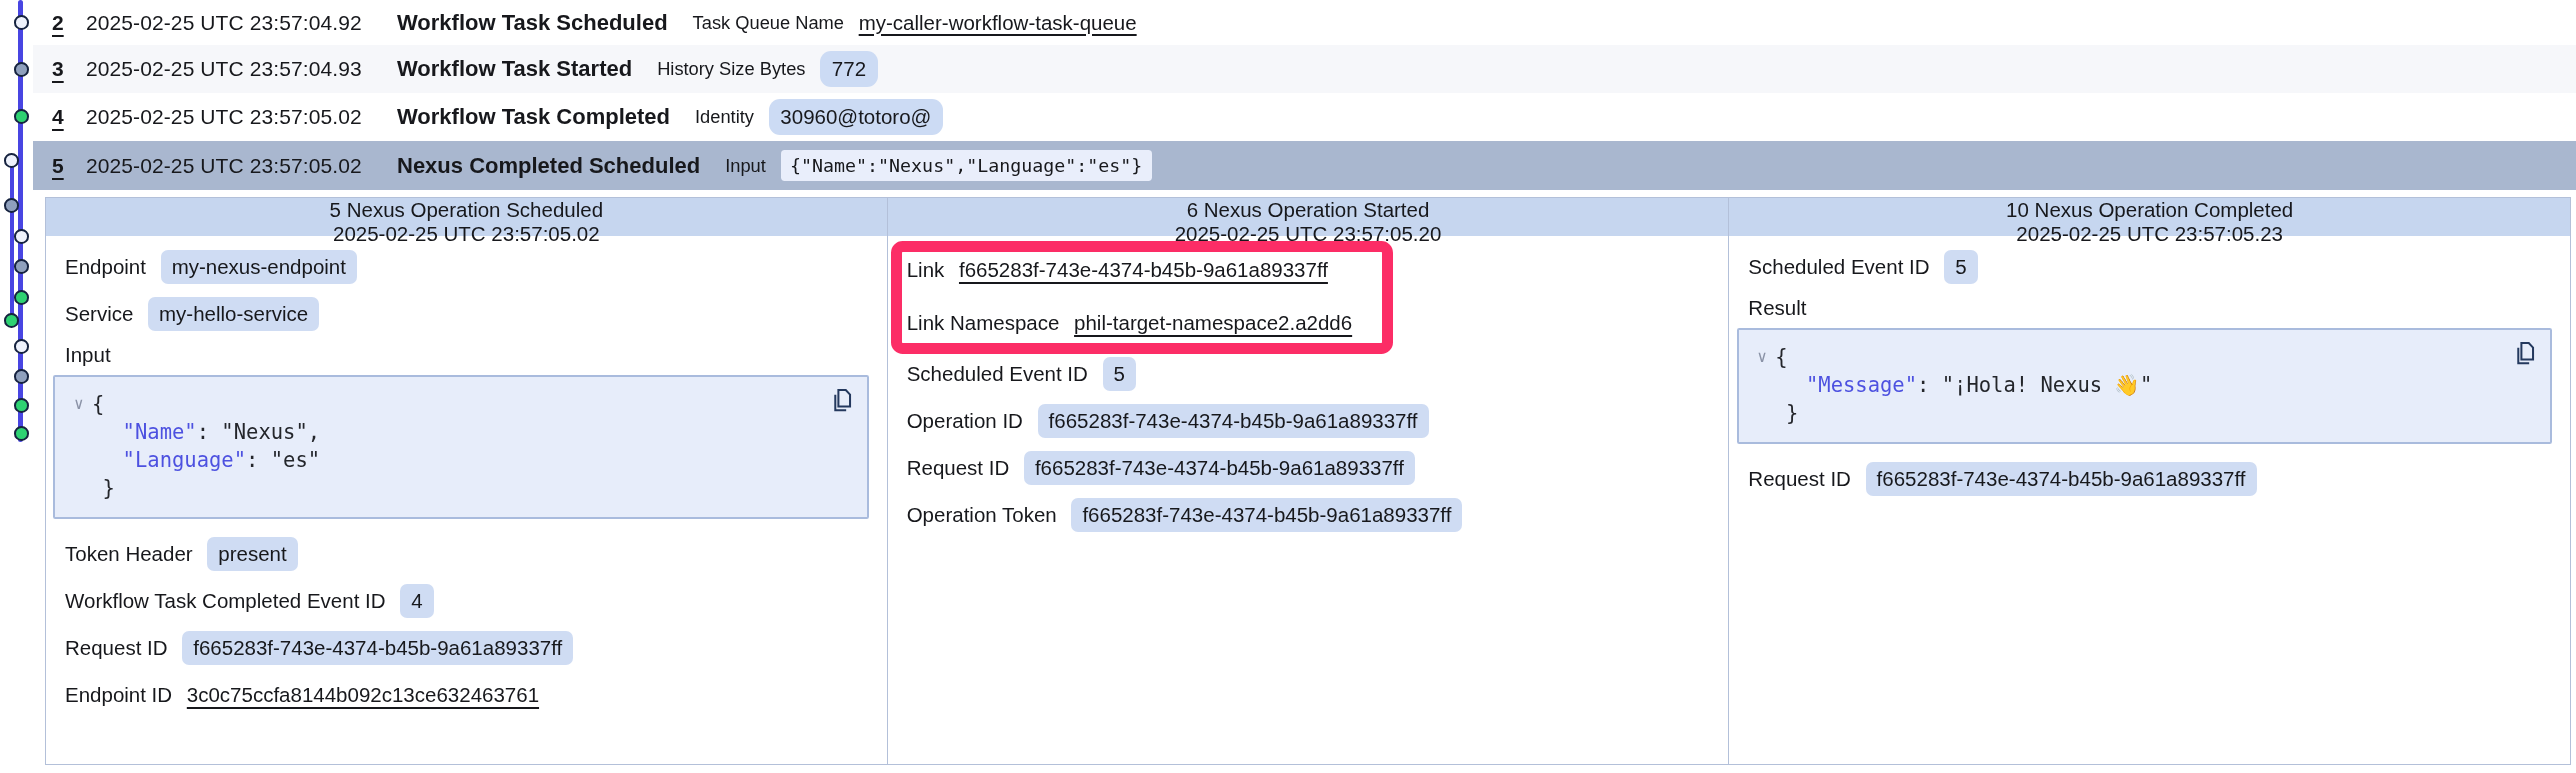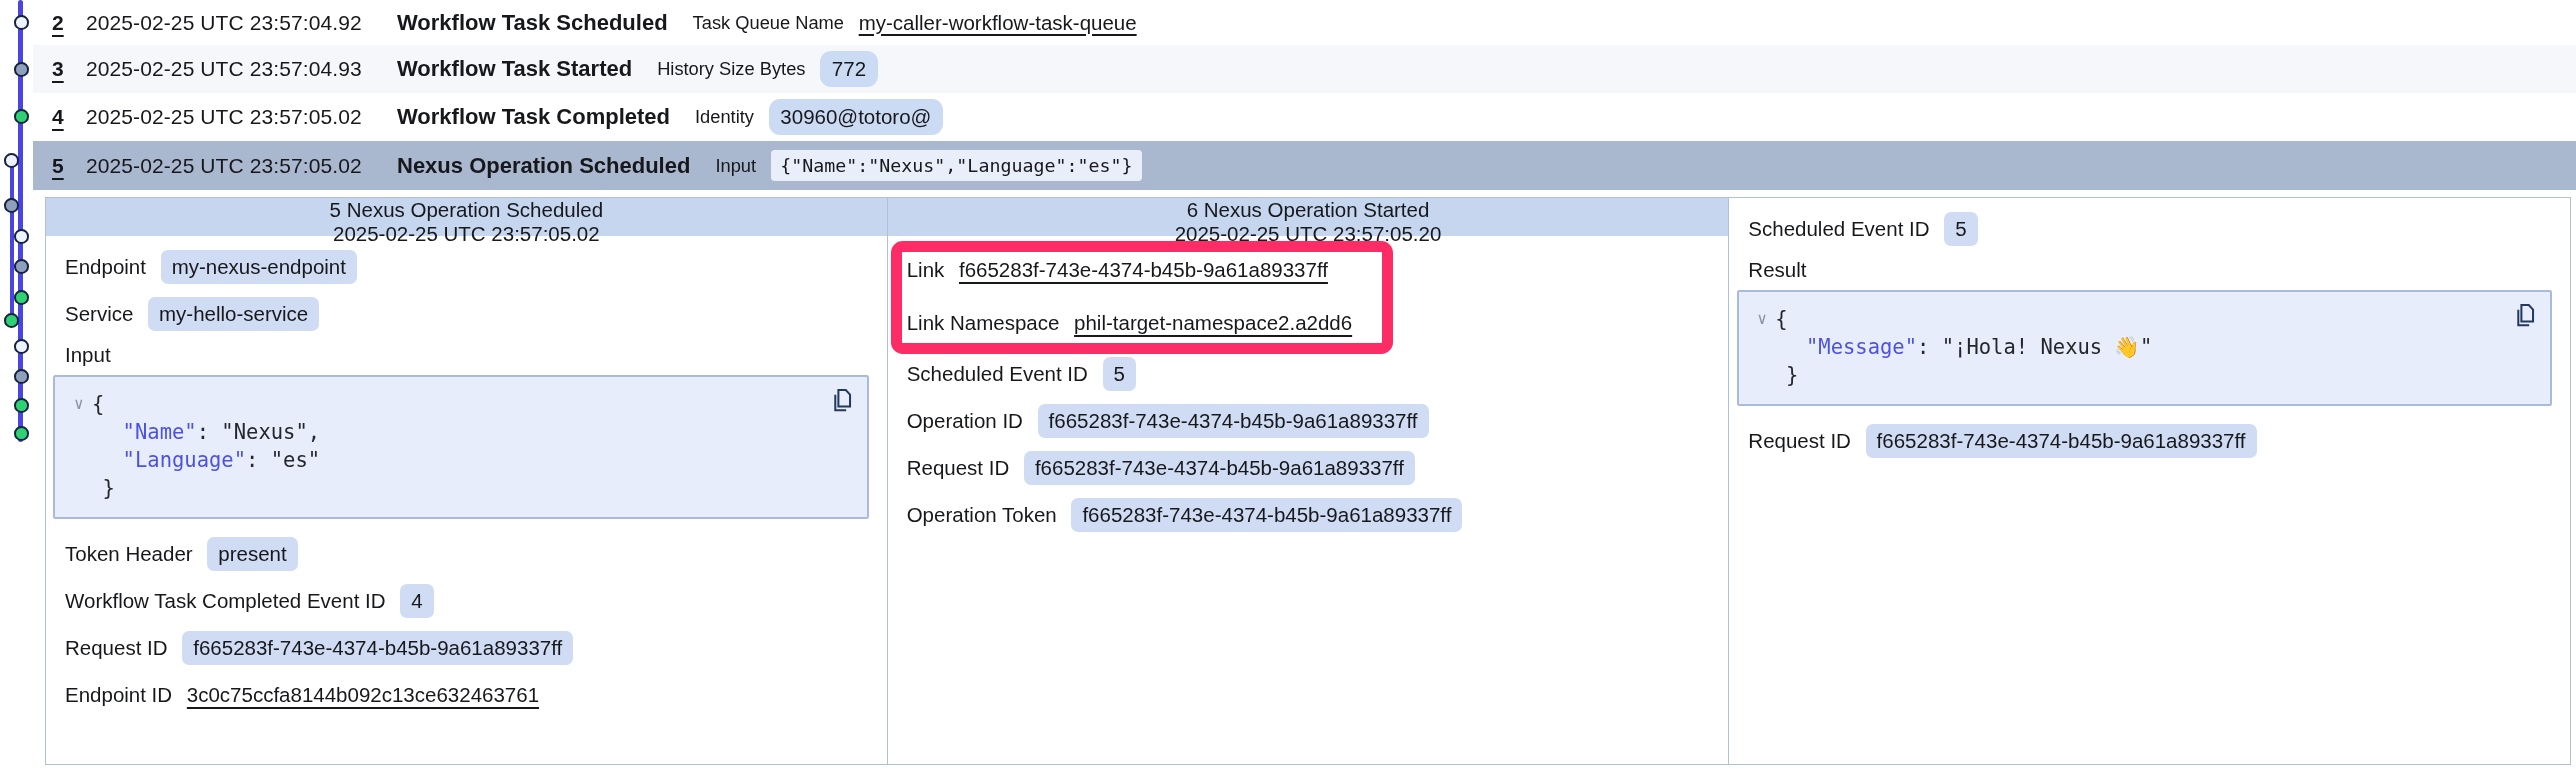--- a/index.html
+++ b/index.html
@@ -112,21 +112,21 @@
       <span class="event-num">4</span>
       <span class="event-time">2025-02-25 UTC 23:57:05.02</span>
       <span class="event-name">Workflow Task Completed</span>
       <span class="event-meta-label">Identity</span>
       <span class="meta-badge">30960@totoro@</span>
     </div>
 
     <div class="event-row h67 selected">
       <span class="event-num">5</span>
       <span class="event-time">2025-02-25 UTC 23:57:05.02</span>
-      <span class="event-name">Nexus Operation Scheduled</span>
+      <span class="event-name">Nexus Completed Scheduled</span>
       <span class="event-meta-label">Input</span>
       <span class="meta-code-chip">{"Name":"Nexus","Language":"es"}</span>
     </div>
   </div>
 
   <div class="panels">
 
     <div class="panel">
       <div class="panel-header">
         <span class="panel-title">5 Nexus Operation Scheduled</span>
@@ -204,20 +204,24 @@
           <span class="badge">f665283f-743e-4374-b45b-9a61a89337ff</span>
         </div>
         <div class="field">
           <span class="field-label">Operation Token</span>
           <span class="badge">f665283f-743e-4374-b45b-9a61a89337ff</span>
         </div>
       </div>
     </div>
 
     <div class="panel">
+      <div class="panel-header">
+        <span class="panel-title">10 Nexus Operation Completed</span>
+        <span class="panel-time">2025-02-25 UTC 23:57:05.23</span>
+      </div>
       <div class="panel-body">
         <div class="field">
           <span class="field-label">Scheduled Event ID</span>
           <span class="badge">5</span>
         </div>
         <div class="section-label">Result</div>
 
         <div class="codeblock">
           <div class="code-line code-open">
             <span class="chev">∨</span>

